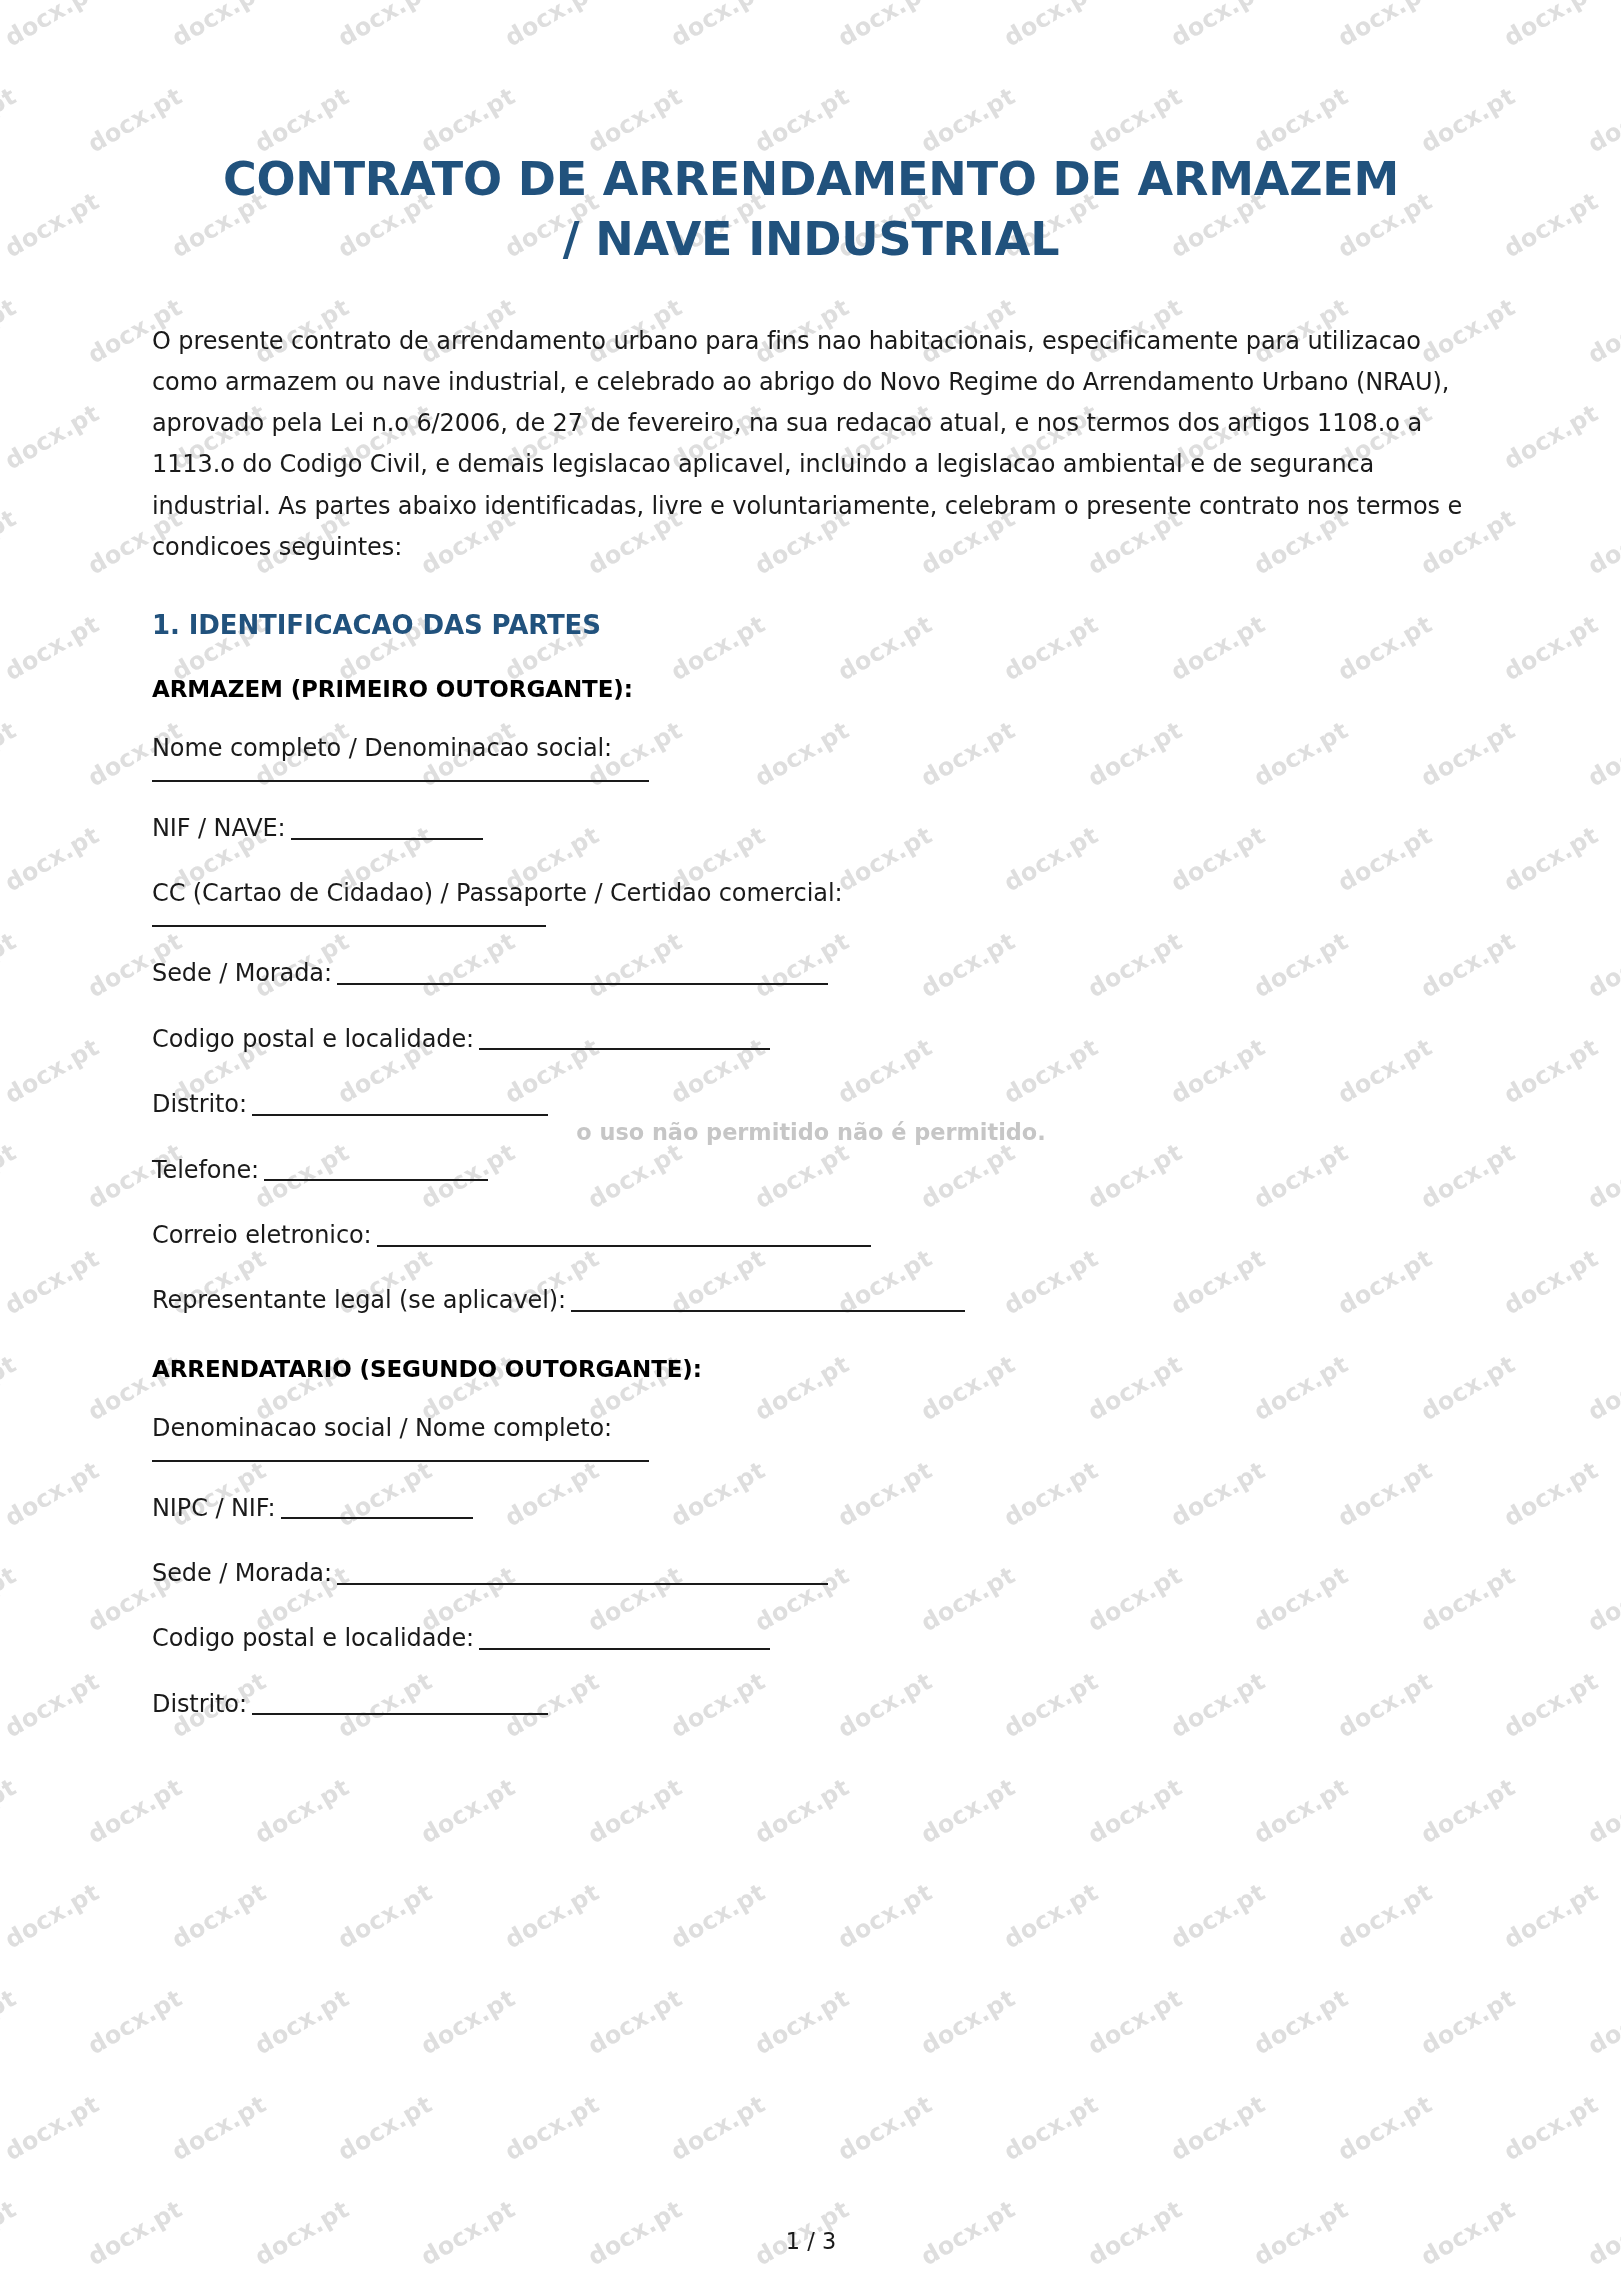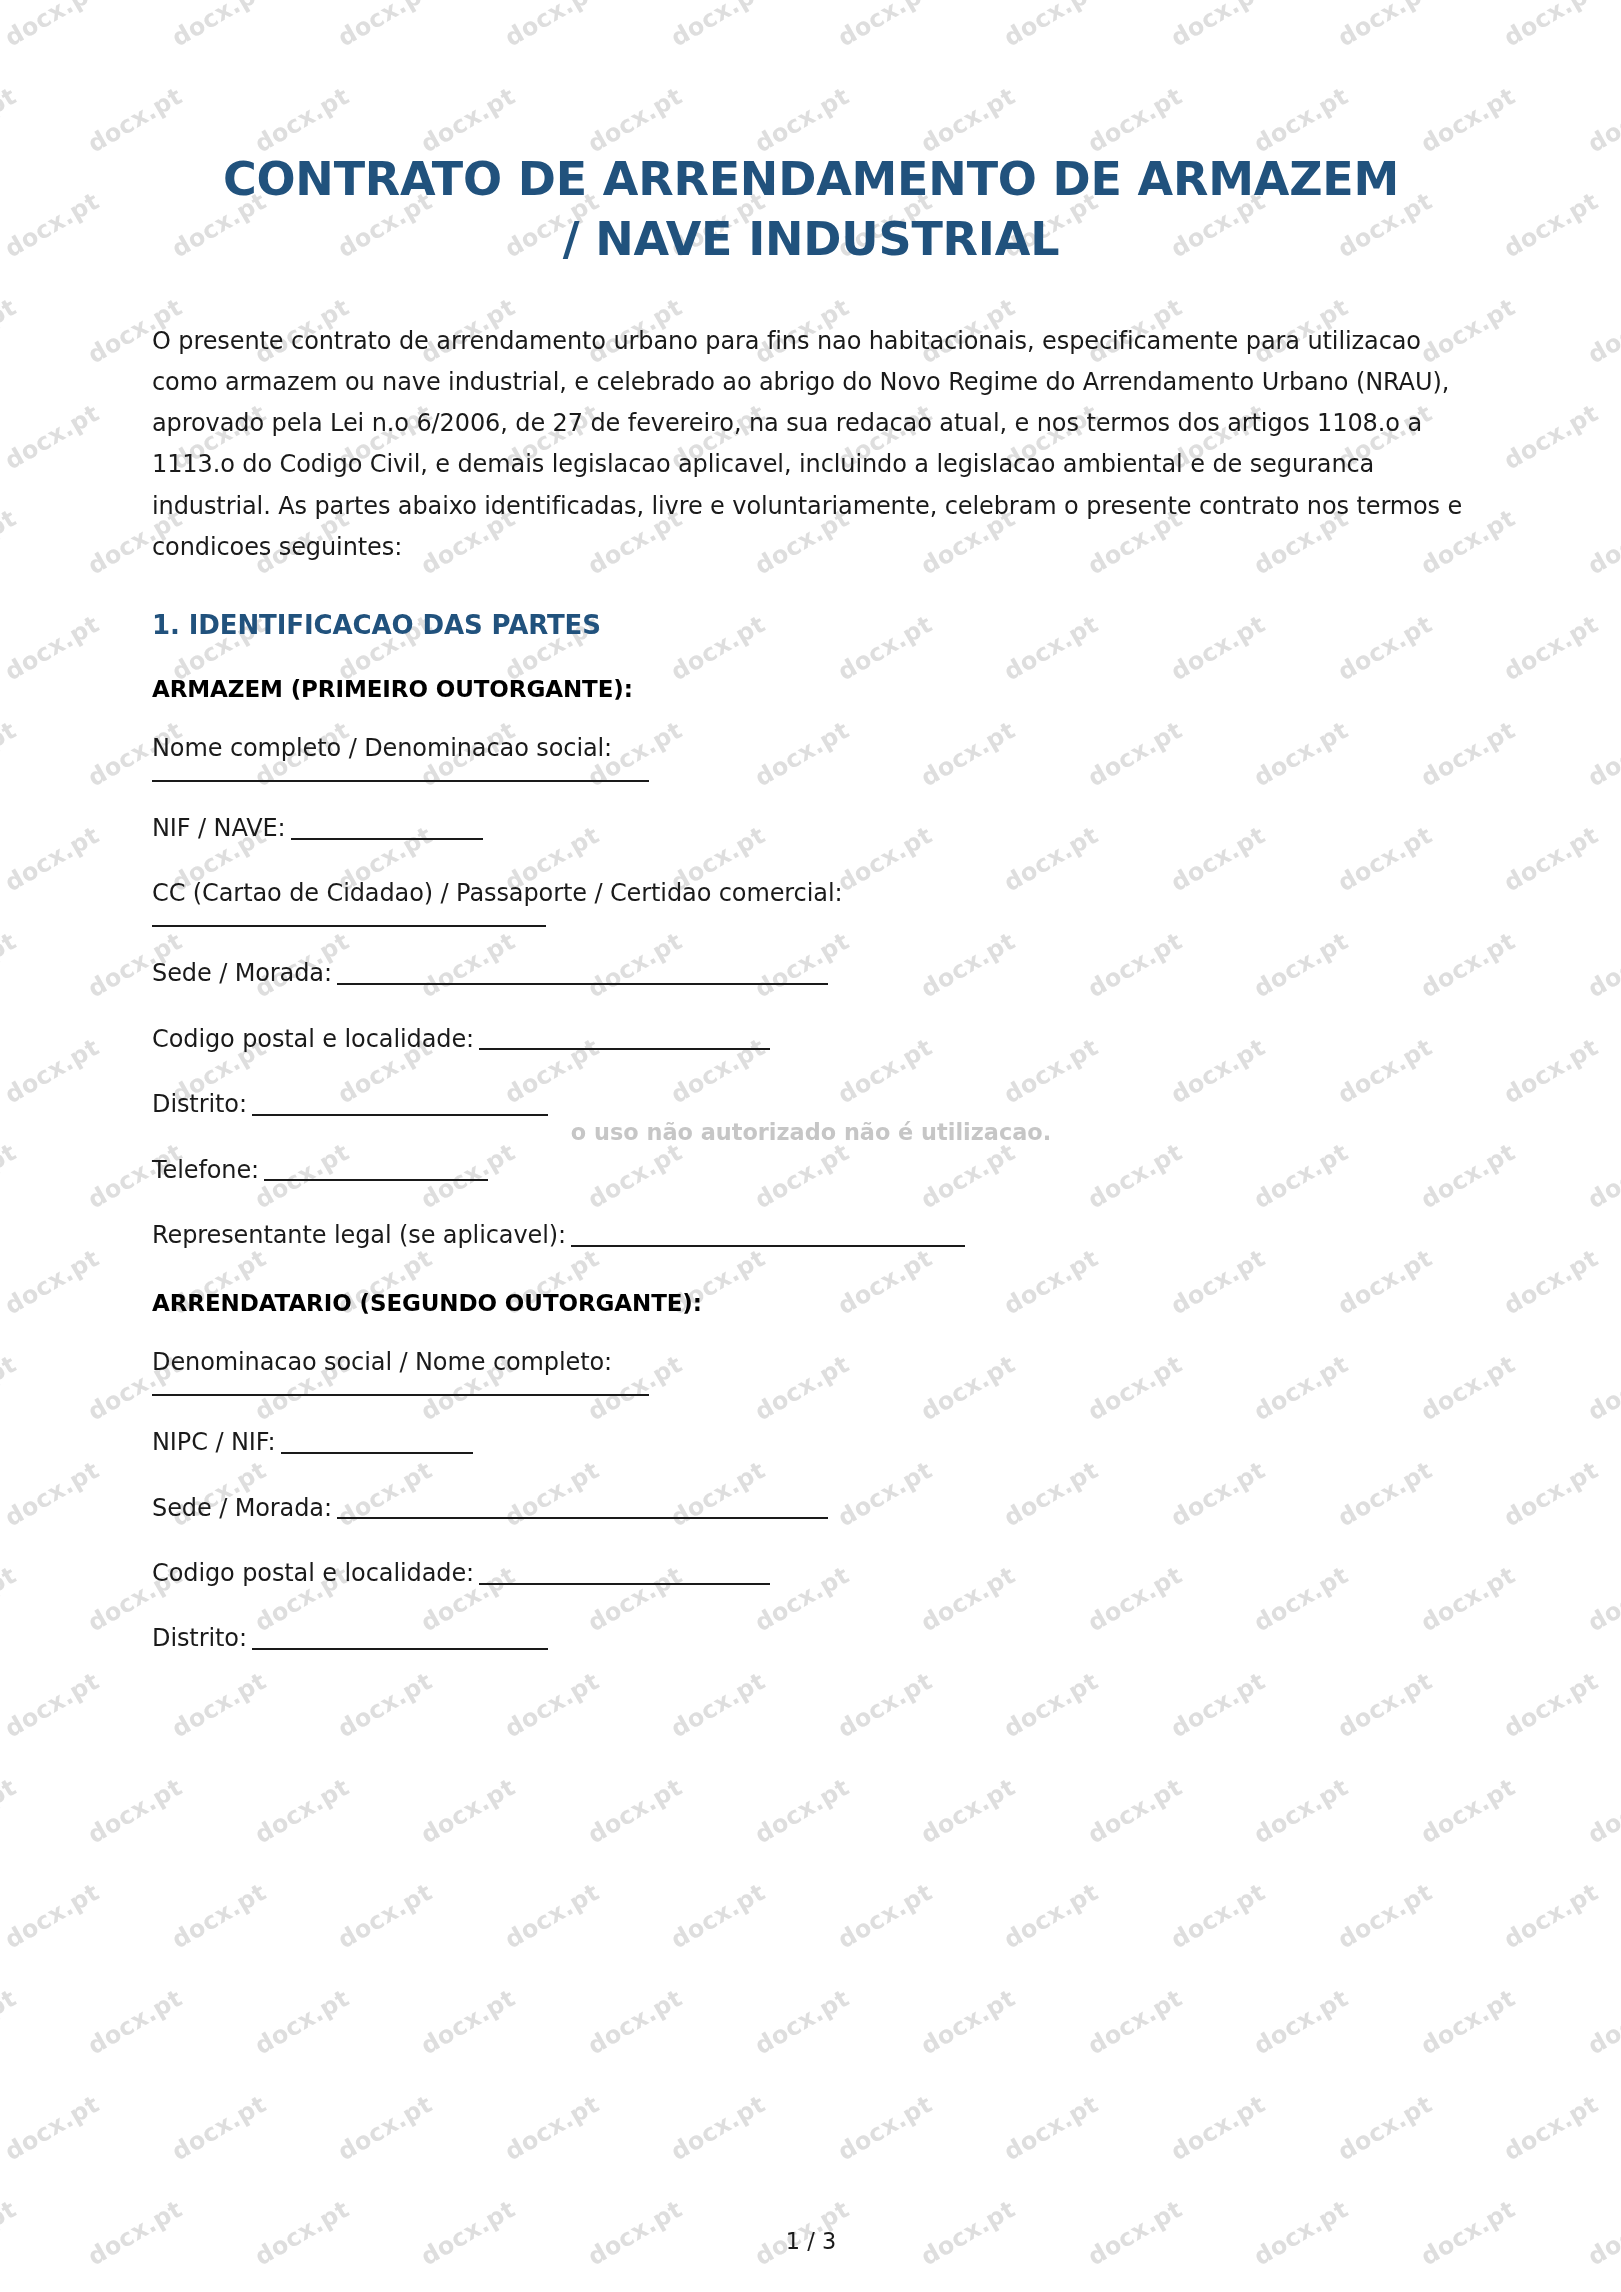--- a/index.html
+++ b/index.html
@@ -398,36 +398,37 @@
 
     <h3 class="party-heading">ARMAZEM (PRIMEIRO OUTORGANTE):</h3>
     <div id="landlordFields">
         <p class="field wrap"><span class="lbl">Nome completo / Denominacao social:</span><span class="rule" style="width: 497px;"></span></p>
         <p class="field"><span class="lbl">NIF / NAVE:</span><span class="rule" style="width: 192px;"></span></p>
         <p class="field wrap"><span class="lbl">CC (Cartao de Cidadao) / Passaporte / Certidao comercial:</span><span class="rule" style="width: 394px;"></span></p>
         <p class="field"><span class="lbl">Sede / Morada:</span><span class="rule" style="width: 491px;"></span></p>
         <p class="field"><span class="lbl">Codigo postal e localidade:</span><span class="rule" style="width: 291px;"></span></p>
         <p class="field"><span class="lbl">Distrito:</span><span class="rule" style="width: 296px;"></span></p>
         <p class="field"><span class="lbl">Telefone:</span><span class="rule" style="width: 224px;"></span></p>
+        <p class="field"><span class="lbl">Correio eletronico:</span><span class="rule" style="width: 494px;"></span></p>
         <p class="field"><span class="lbl">Representante legal (se aplicavel):</span><span class="rule" style="width: 394px;"></span></p>
       </div>
 
     <h3 class="party-heading">ARRENDATARIO (SEGUNDO OUTORGANTE):</h3>
     <div id="tenantFields">
         <p class="field wrap"><span class="lbl">Denominacao social / Nome completo:</span><span class="rule" style="width: 497px;"></span></p>
         <p class="field"><span class="lbl">NIPC / NIF:</span><span class="rule" style="width: 192px;"></span></p>
         <p class="field"><span class="lbl">Sede / Morada:</span><span class="rule" style="width: 491px;"></span></p>
         <p class="field"><span class="lbl">Codigo postal e localidade:</span><span class="rule" style="width: 291px;"></span></p>
         <p class="field"><span class="lbl">Distrito:</span><span class="rule" style="width: 296px;"></span></p>
       </div>
 
   </div>
 
   <div class="paid-notice">
-    <span>o uso não autorizado não é utilizacao.</span>
+    <span>o uso não permitido não é permitido.</span>
   </div>
 
   <div class="footer">
     <span>1 / 3</span>
   </div>
 
 </div>
 
 
 </body></html>

